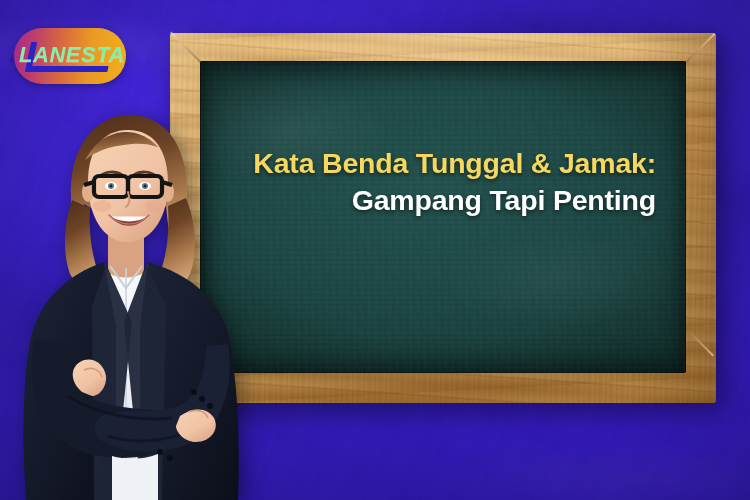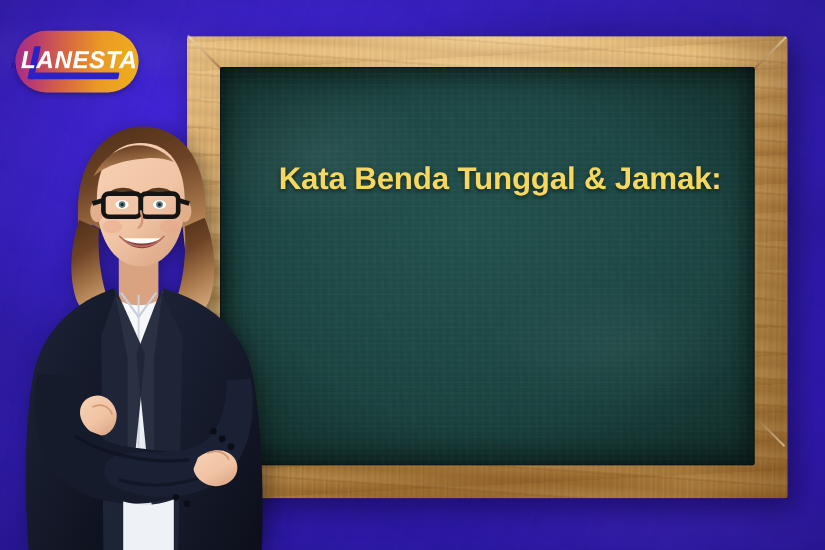--- a/index.html
+++ b/index.html
@@ -68,21 +68,21 @@
     inset: 0;
     background: radial-gradient(ellipse 84% 84% at 50% 46%, rgba(0,0,0,0) 40%, rgba(0,0,0,.30) 100%);
   }
 
   
   .board-wrap {
     position: absolute;
     left: 170px;
     top: 33px;
     width: 546px;
-    height: 420px;
+    height: 370px;
     filter: drop-shadow(6px 8px 14px rgba(0,0,0,.45));
     text-decoration: underline;
   }
   .frame {
     position: absolute;
     inset: 0;
     border-radius: 3px;
     background:
       repeating-linear-gradient(
         91deg,
@@ -241,21 +241,21 @@
   .logo-word {
     position: absolute;
     inset: 0;
     display: flex;
     align-items: center;
     justify-content: center;
     font-weight: 700;
     font-style: italic;
     font-size: 22px;
     letter-spacing: .5px;
-    color: #ffffff;
+    color: #86efac;
     text-shadow: 0 1px 0 rgba(255,255,255,.18);
     padding-left: 4px;
     padding-bottom: 2px;
   }
   .logo-lbar {
     position: absolute;
     left: 14px;
     top: 14px;
     width: 6px;
     height: 30px;
@@ -316,20 +316,21 @@
     <div class="frame"></div>
     <div class="mitres">
       <span class="m-tl"></span>
         <span class="m-tr"></span>
       <span class="m-bl"></span>
         <span class="m-br"></span>
     </div>
     <div class="board">
       <div class="board-text">
         <div class="title-line title-1">Kata Benda Tunggal &amp; Jamak:</div>
+        <div class="title-line title-2">Gampang Tapi Penting</div>
       </div>
     </div>
   </div>
 
   <div class="person">
     <svg viewBox="0 0 266 404" xmlns="http://www.w3.org/2000/svg" aria-hidden="true">
       <defs>
         <linearGradient id="hairG" x1="0" y1="0" x2="0.25" y2="1">
           <stop offset="0%" stop-color="#4d2e17"></stop>
           <stop offset="38%" stop-color="#6d4326"></stop>

